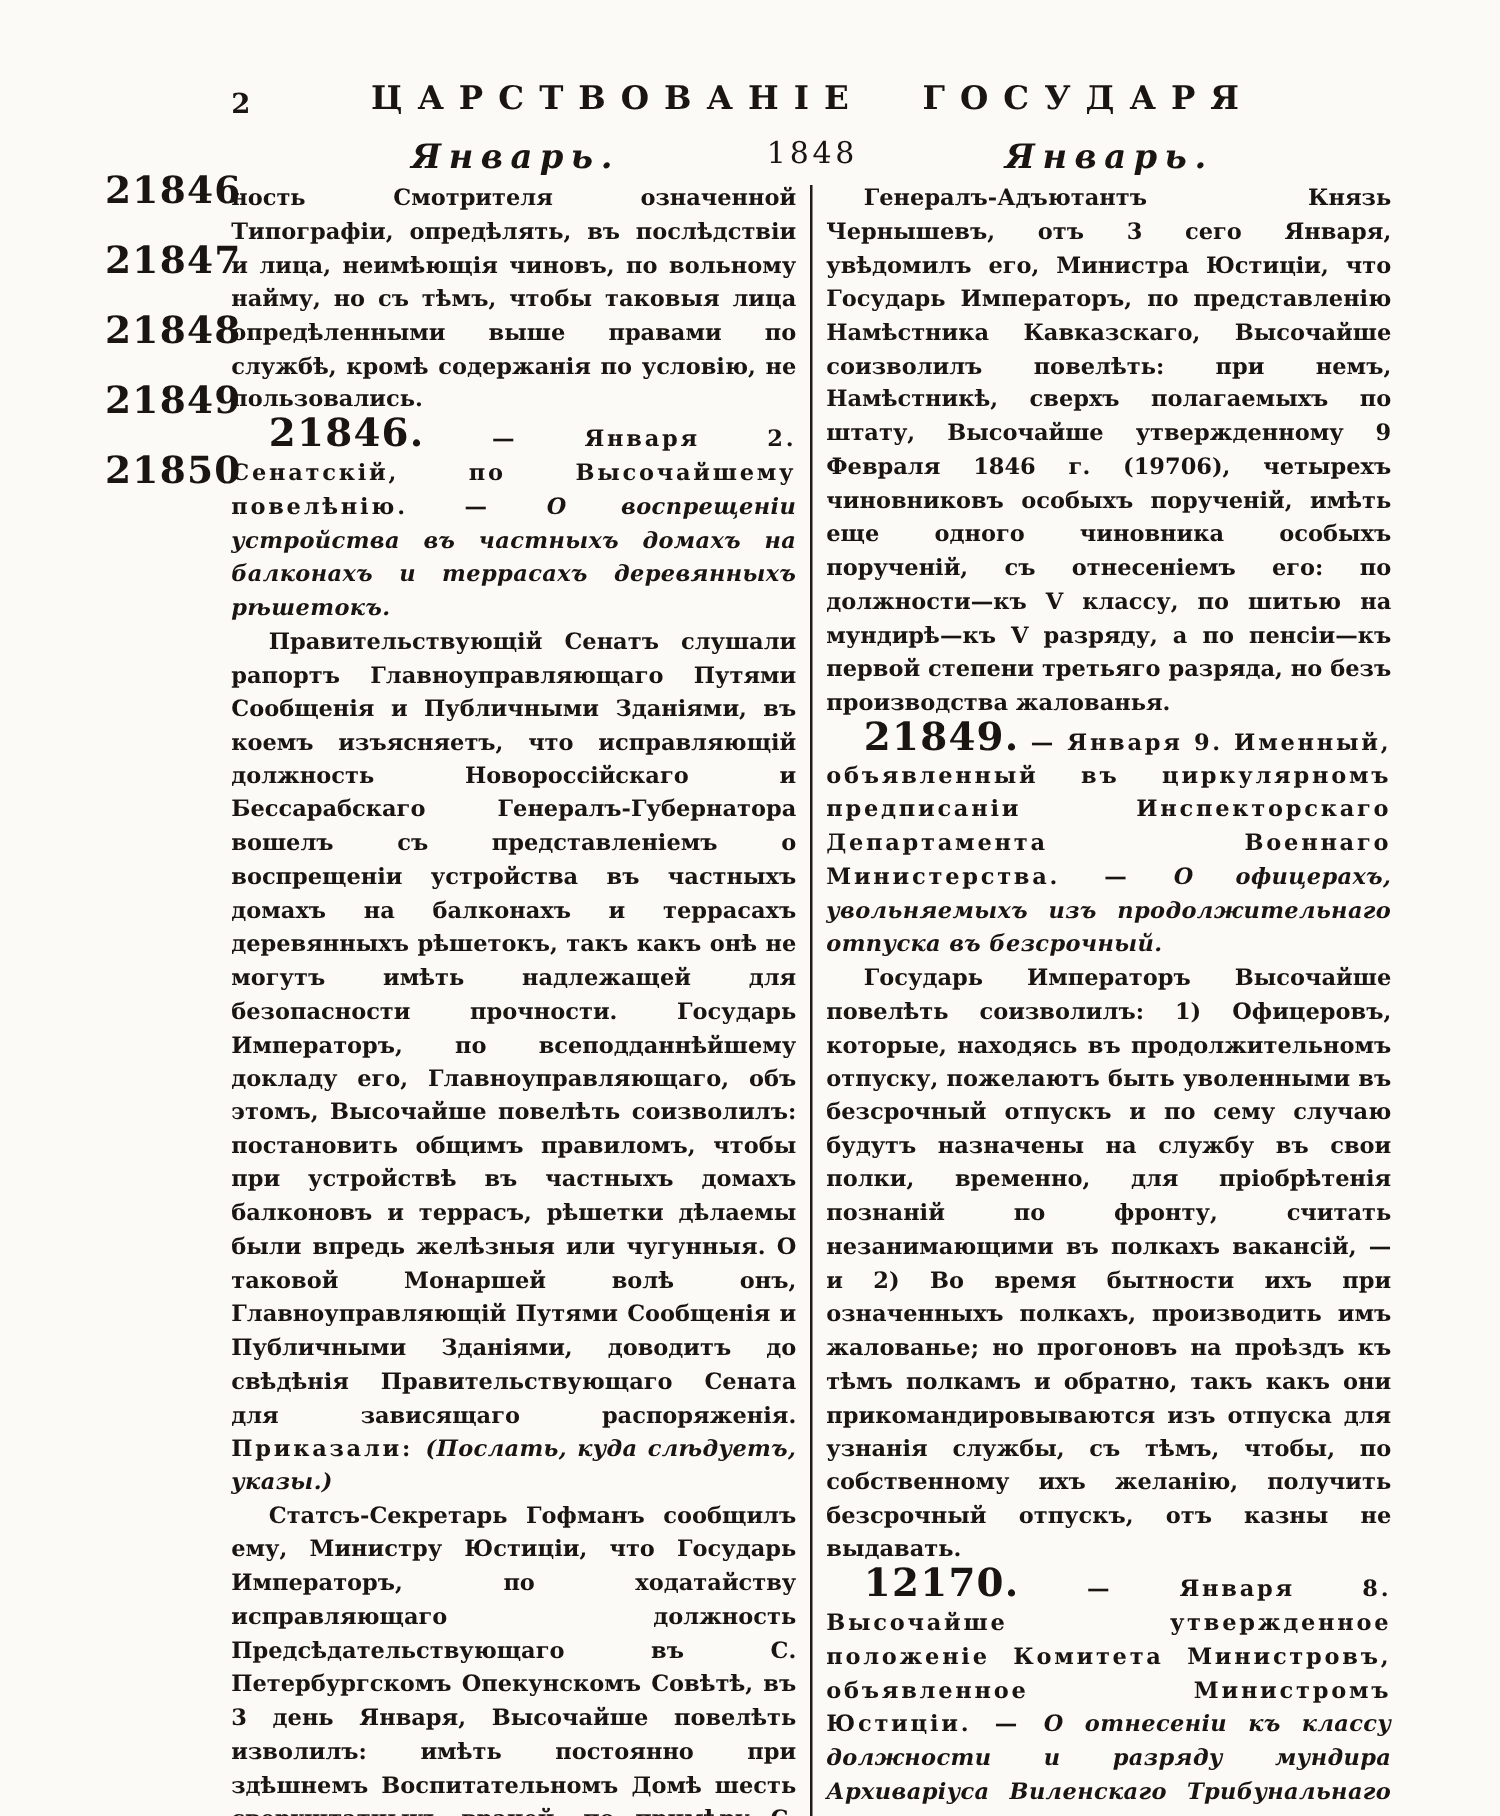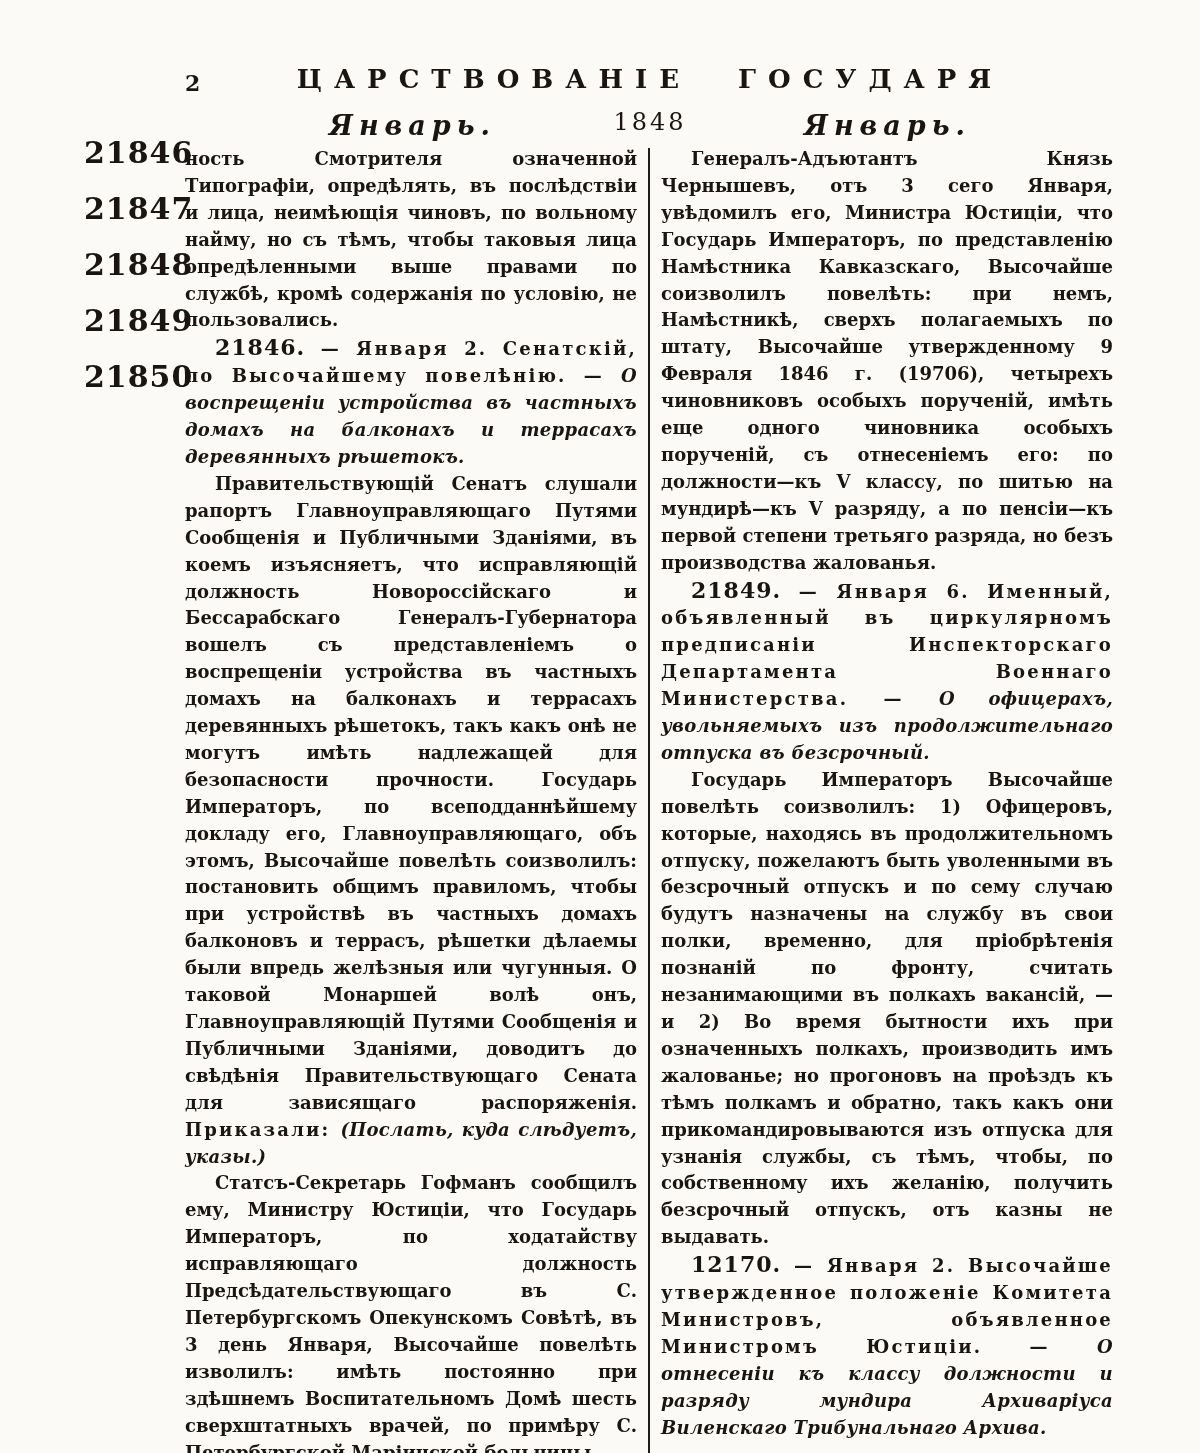--- a/index.html
+++ b/index.html
@@ -101,21 +101,21 @@
       text-align: justify;
       font-weight: bold;
     }
     .divider {
       width: 2px;
       background: #221c17;
       margin: 2px 11px 0 11px;
     }
     .col p { text-indent: 30px; }
     .col p.noindent { text-indent: 0; }
-    .heading .lawnum { font-size: 22px; letter-spacing: 1px; }
+    .heading .lawnum { font-size: 31px; letter-spacing: 1px; }
     .sp { letter-spacing: 2.2px; }
     .subject { font-style: italic; letter-spacing: 0.3px; }
   </style>
 </head>
 <body>
 
 <div class="page">
 
   <div class="header-row">
     <span class="pageno">2</span>
@@ -149,23 +149,23 @@
       <p>Статсъ-Секретарь Гофманъ сообщилъ ему, Министру Юстиціи, что Государь Императоръ, по ходатайству исправляющаго должность Предсѣдательствующаго въ С. Петербургскомъ Опекунскомъ Совѣтѣ, въ 3 день Января, Высочайше повелѣть изволилъ: имѣть постоянно при здѣшнемъ Воспитательномъ Домѣ шесть сверхштатныхъ врачей, по примѣру С. Петербургской Маріинской больницы.</p>
 
     </div>
 
     <div class="divider"></div>
 
     <div class="col">
 
       <p>Генералъ-Адъютантъ Князь Чернышевъ, отъ 3 сего Января, увѣдомилъ его, Министра Юстиціи, что Государь Императоръ, по представленію Намѣстника Кавказскаго, Высочайше соизволилъ повелѣть: при немъ, Намѣстникѣ, сверхъ полагаемыхъ по штату, Высочайше утвержденному 9 Февраля 1846 г. (19706), четырехъ чиновниковъ особыхъ порученій, имѣть еще одного чиновника особыхъ порученій, съ отнесеніемъ его: по должности—къ V классу, по шитью на мундирѣ—къ V разряду, а по пенсіи—къ первой степени третьяго разряда, но безъ производства жалованья.</p>
 
-      <p class="heading"><span class="lawnum">21849.</span><span class="sp"> — Января 6. Именный, объявленный въ циркулярномъ предписаніи Инспекторскаго Департамента Военнаго Министерства. — </span><span class="subject">О офицерахъ, увольняемыхъ изъ продолжительнаго отпуска въ безсрочный.</span></p>
+      <p class="heading"><span class="lawnum">21849.</span><span class="sp"> — Января 9. Именный, объявленный въ циркулярномъ предписаніи Инспекторскаго Департамента Военнаго Министерства. — </span><span class="subject">О офицерахъ, увольняемыхъ изъ продолжительнаго отпуска въ безсрочный.</span></p>
 
       <p>Государь Императоръ Высочайше повелѣть соизволилъ: 1) Офицеровъ, которые, находясь въ продолжительномъ отпуску, пожелаютъ быть уволенными въ безсрочный отпускъ и по сему случаю будутъ назначены на службу въ свои полки, временно, для пріобрѣтенія познаній по фронту, считать незанимающими въ полкахъ вакансій, — и 2) Во время бытности ихъ при означенныхъ полкахъ, производить имъ жалованье; но прогоновъ на проѣздъ къ тѣмъ полкамъ и обратно, такъ какъ они прикомандировываются изъ отпуска для узнанія службы, съ тѣмъ, чтобы, по собственному ихъ желанію, получить безсрочный отпускъ, отъ казны не выдавать.</p>
 
-      <p class="heading"><span class="lawnum">12170.</span><span class="sp"> — Января 2. Высочайше утвержденное положеніе Комитета Министровъ, объявленное Министромъ Юстиціи. — </span><span class="subject">О отнесеніи къ классу должности и разряду мундира Архиваріуса Виленскаго Трибунальнаго Архива.</span></p>
+      <p class="heading"><span class="lawnum">12170.</span><span class="sp"> — Января 8. Высочайше утвержденное положеніе Комитета Министровъ, объявленное Министромъ Юстиціи. — </span><span class="subject">О отнесеніи къ классу должности и разряду мундира Архиваріуса Виленскаго Трибунальнаго Архива.</span></p>
 
     </div>
 
   </div>
 
 </div>
 
 </body></html>

